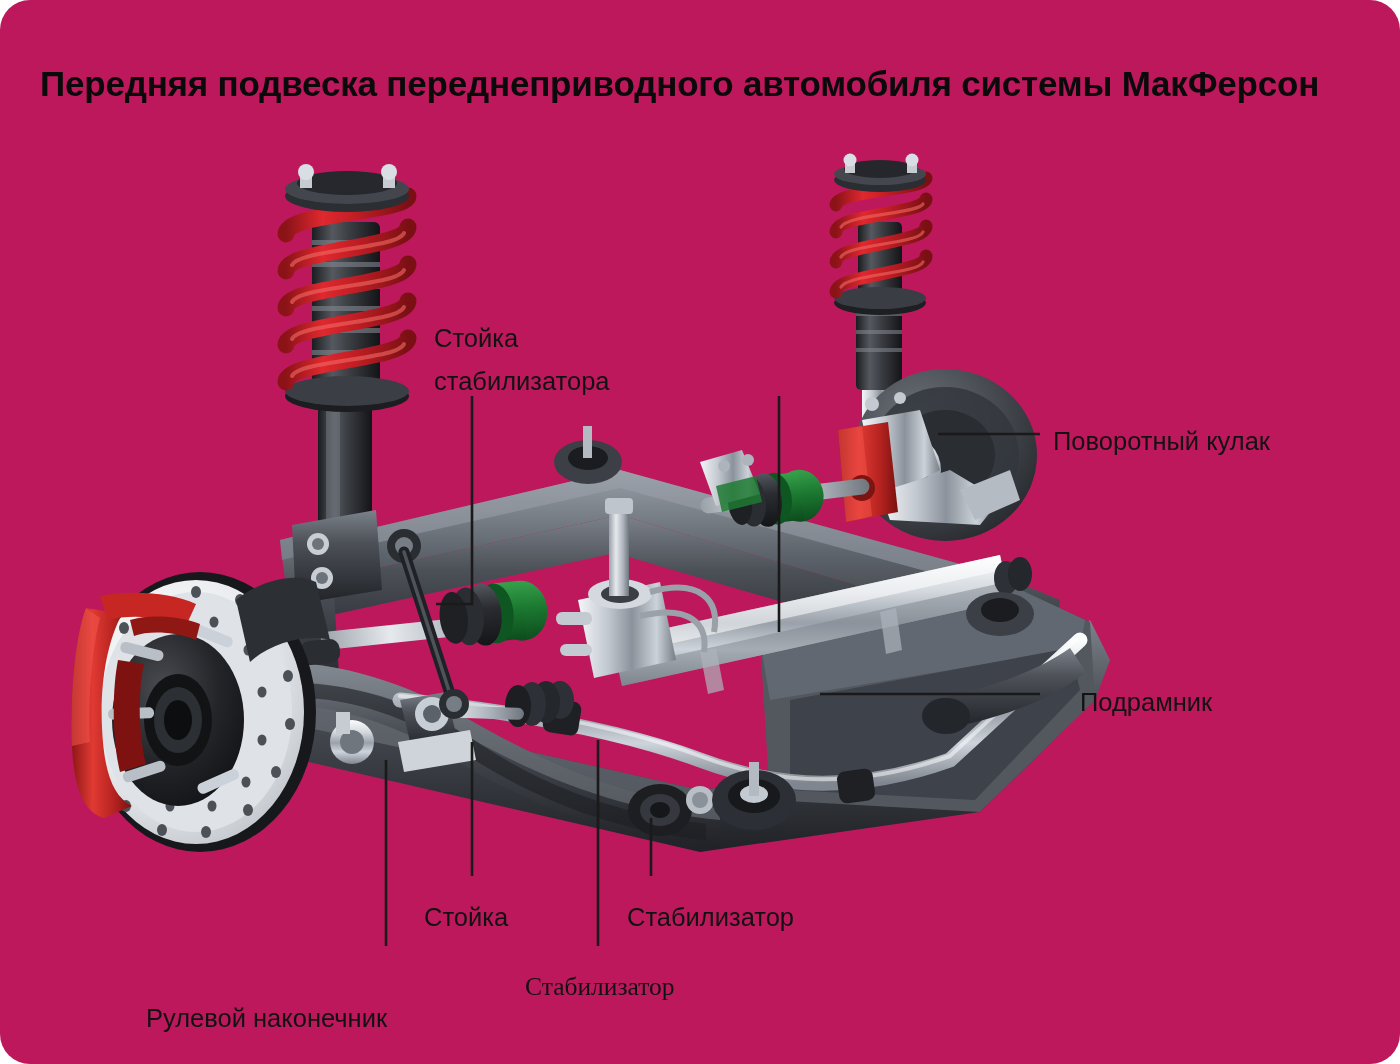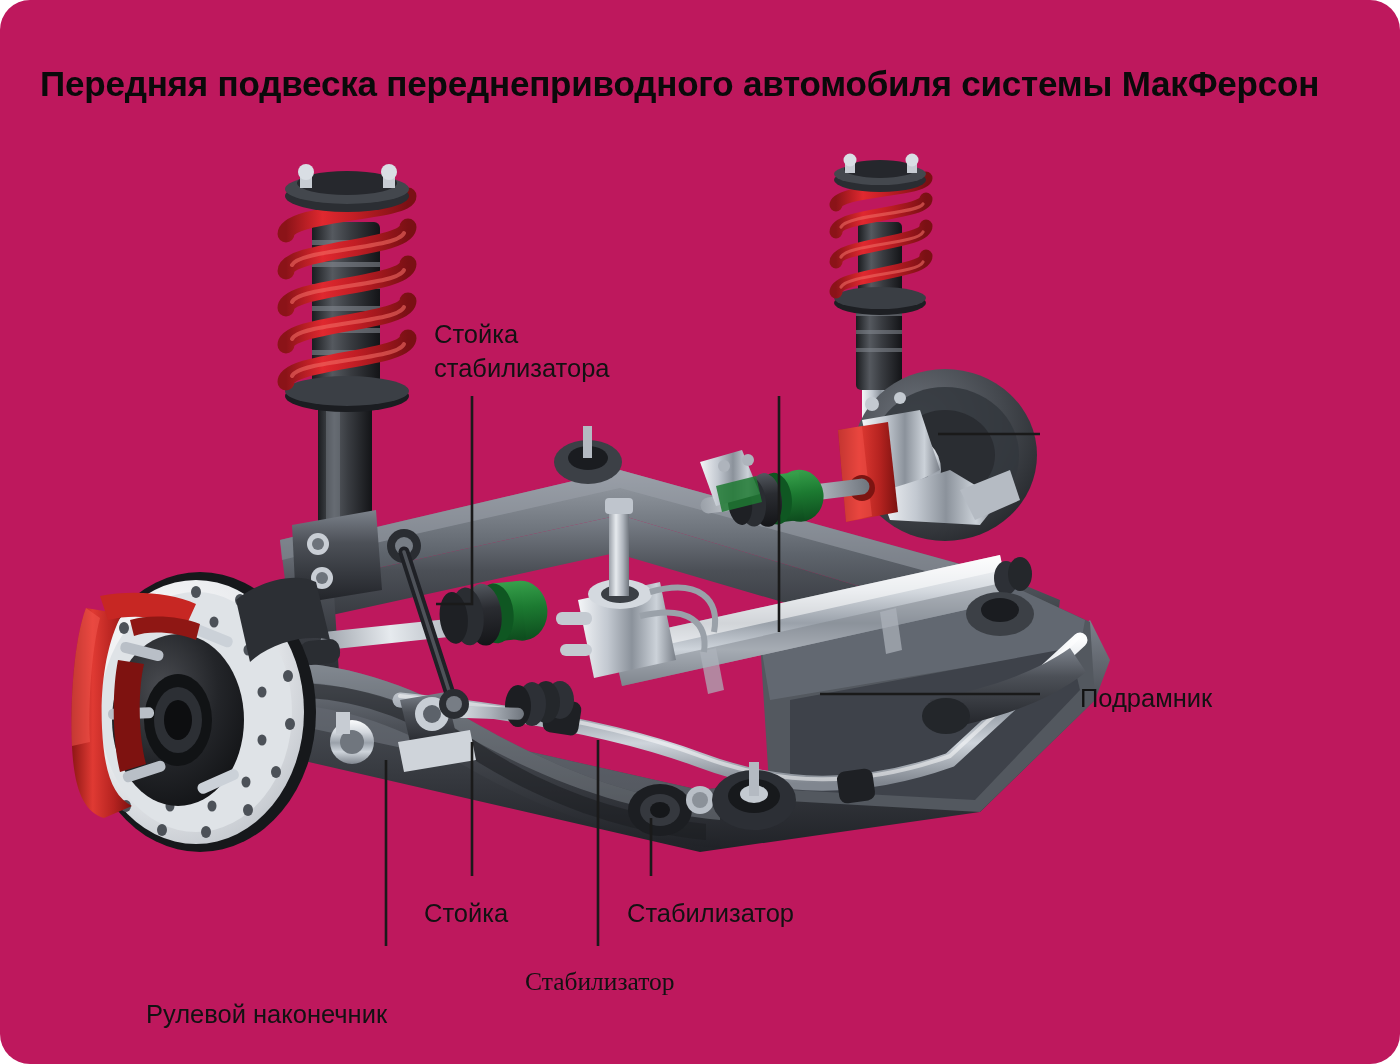--- a/index.html
+++ b/index.html
@@ -15,21 +15,21 @@
     font-size:35px; line-height:46px; font-weight:bold;
     color:#0a0a0a; letter-spacing:-0.2px;
   }
 
   
   #stage{position:absolute; left:0; top:0; width:1400px; height:1064px;}
   #stage svg{position:absolute;left:0;top:0;}
 
   
   .lbl{
-    position:absolute; color:#121212; font-size:25.5px; line-height:34px;
+    position:absolute; color:#121212; font-size:25.5px; line-height:43px;
     white-space:pre-line; font-family:"Liberation Sans",sans-serif;
   }
 </style>
 </head>
 <body>
 
 <div id="card">
 
   <h1 id="title">Передняя подвеска переднеприводного автомобиля системы МакФерсон</h1>
 
@@ -447,20 +447,21 @@
         <path d="M386 946 L386 760"></path>
         <path d="M598 946 L598 740"></path>
       </g>
     </svg>
   </div>
 
   <div class="lbl" style="left:434px; top:317px;">Стойка
 стабилизатора</div>
 
 
+  <div class="lbl" style="left:1053px; top:420px;">Поворотный кулак</div>
 
   <div class="lbl" style="left:1080px; top:681px;">Подрамник</div>
 
   <div class="lbl" style="left:424px; top:896px;">Стойка</div>
 
   <div class="lbl" style="left:627px; top:896px;">Стабилизатор</div>
 
   <div class="lbl" style="left:146px; top:965px;margin-top:32px;">Рулевой наконечник</div>
 
   <div class="lbl" style="left:525px; top:965px;font-family:Liberation Serif, serif;">Стабилизатор</div>

